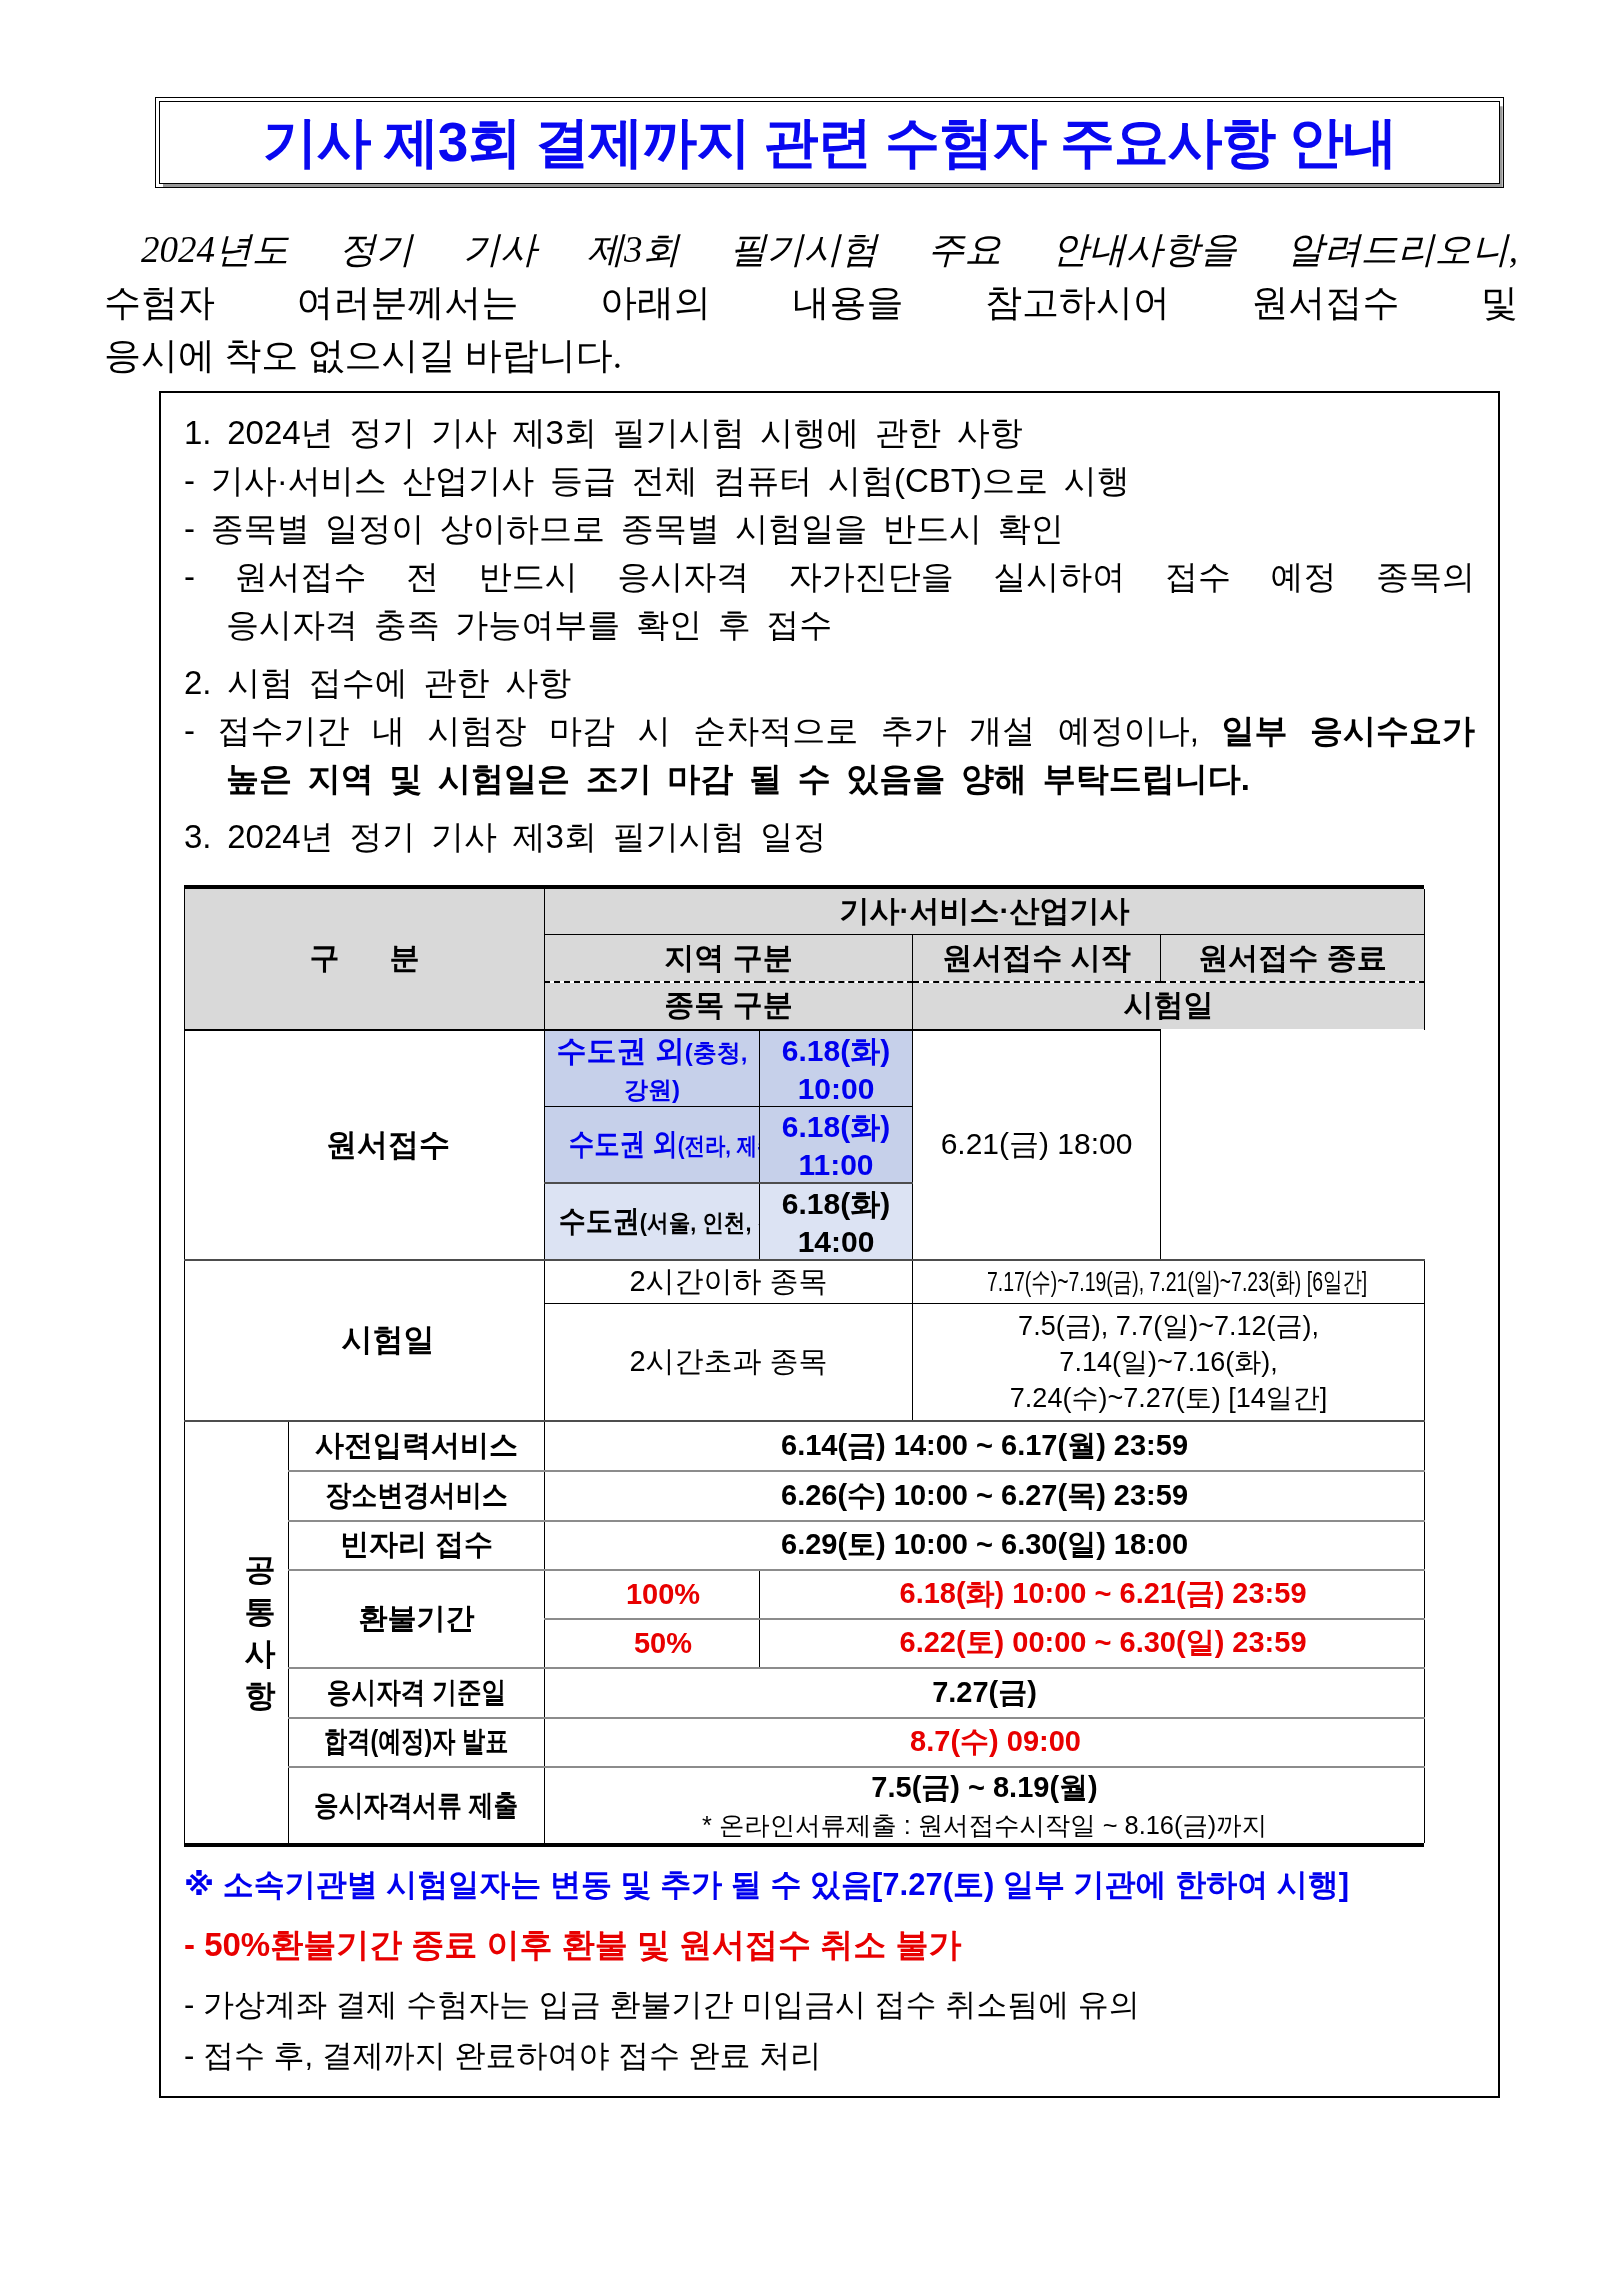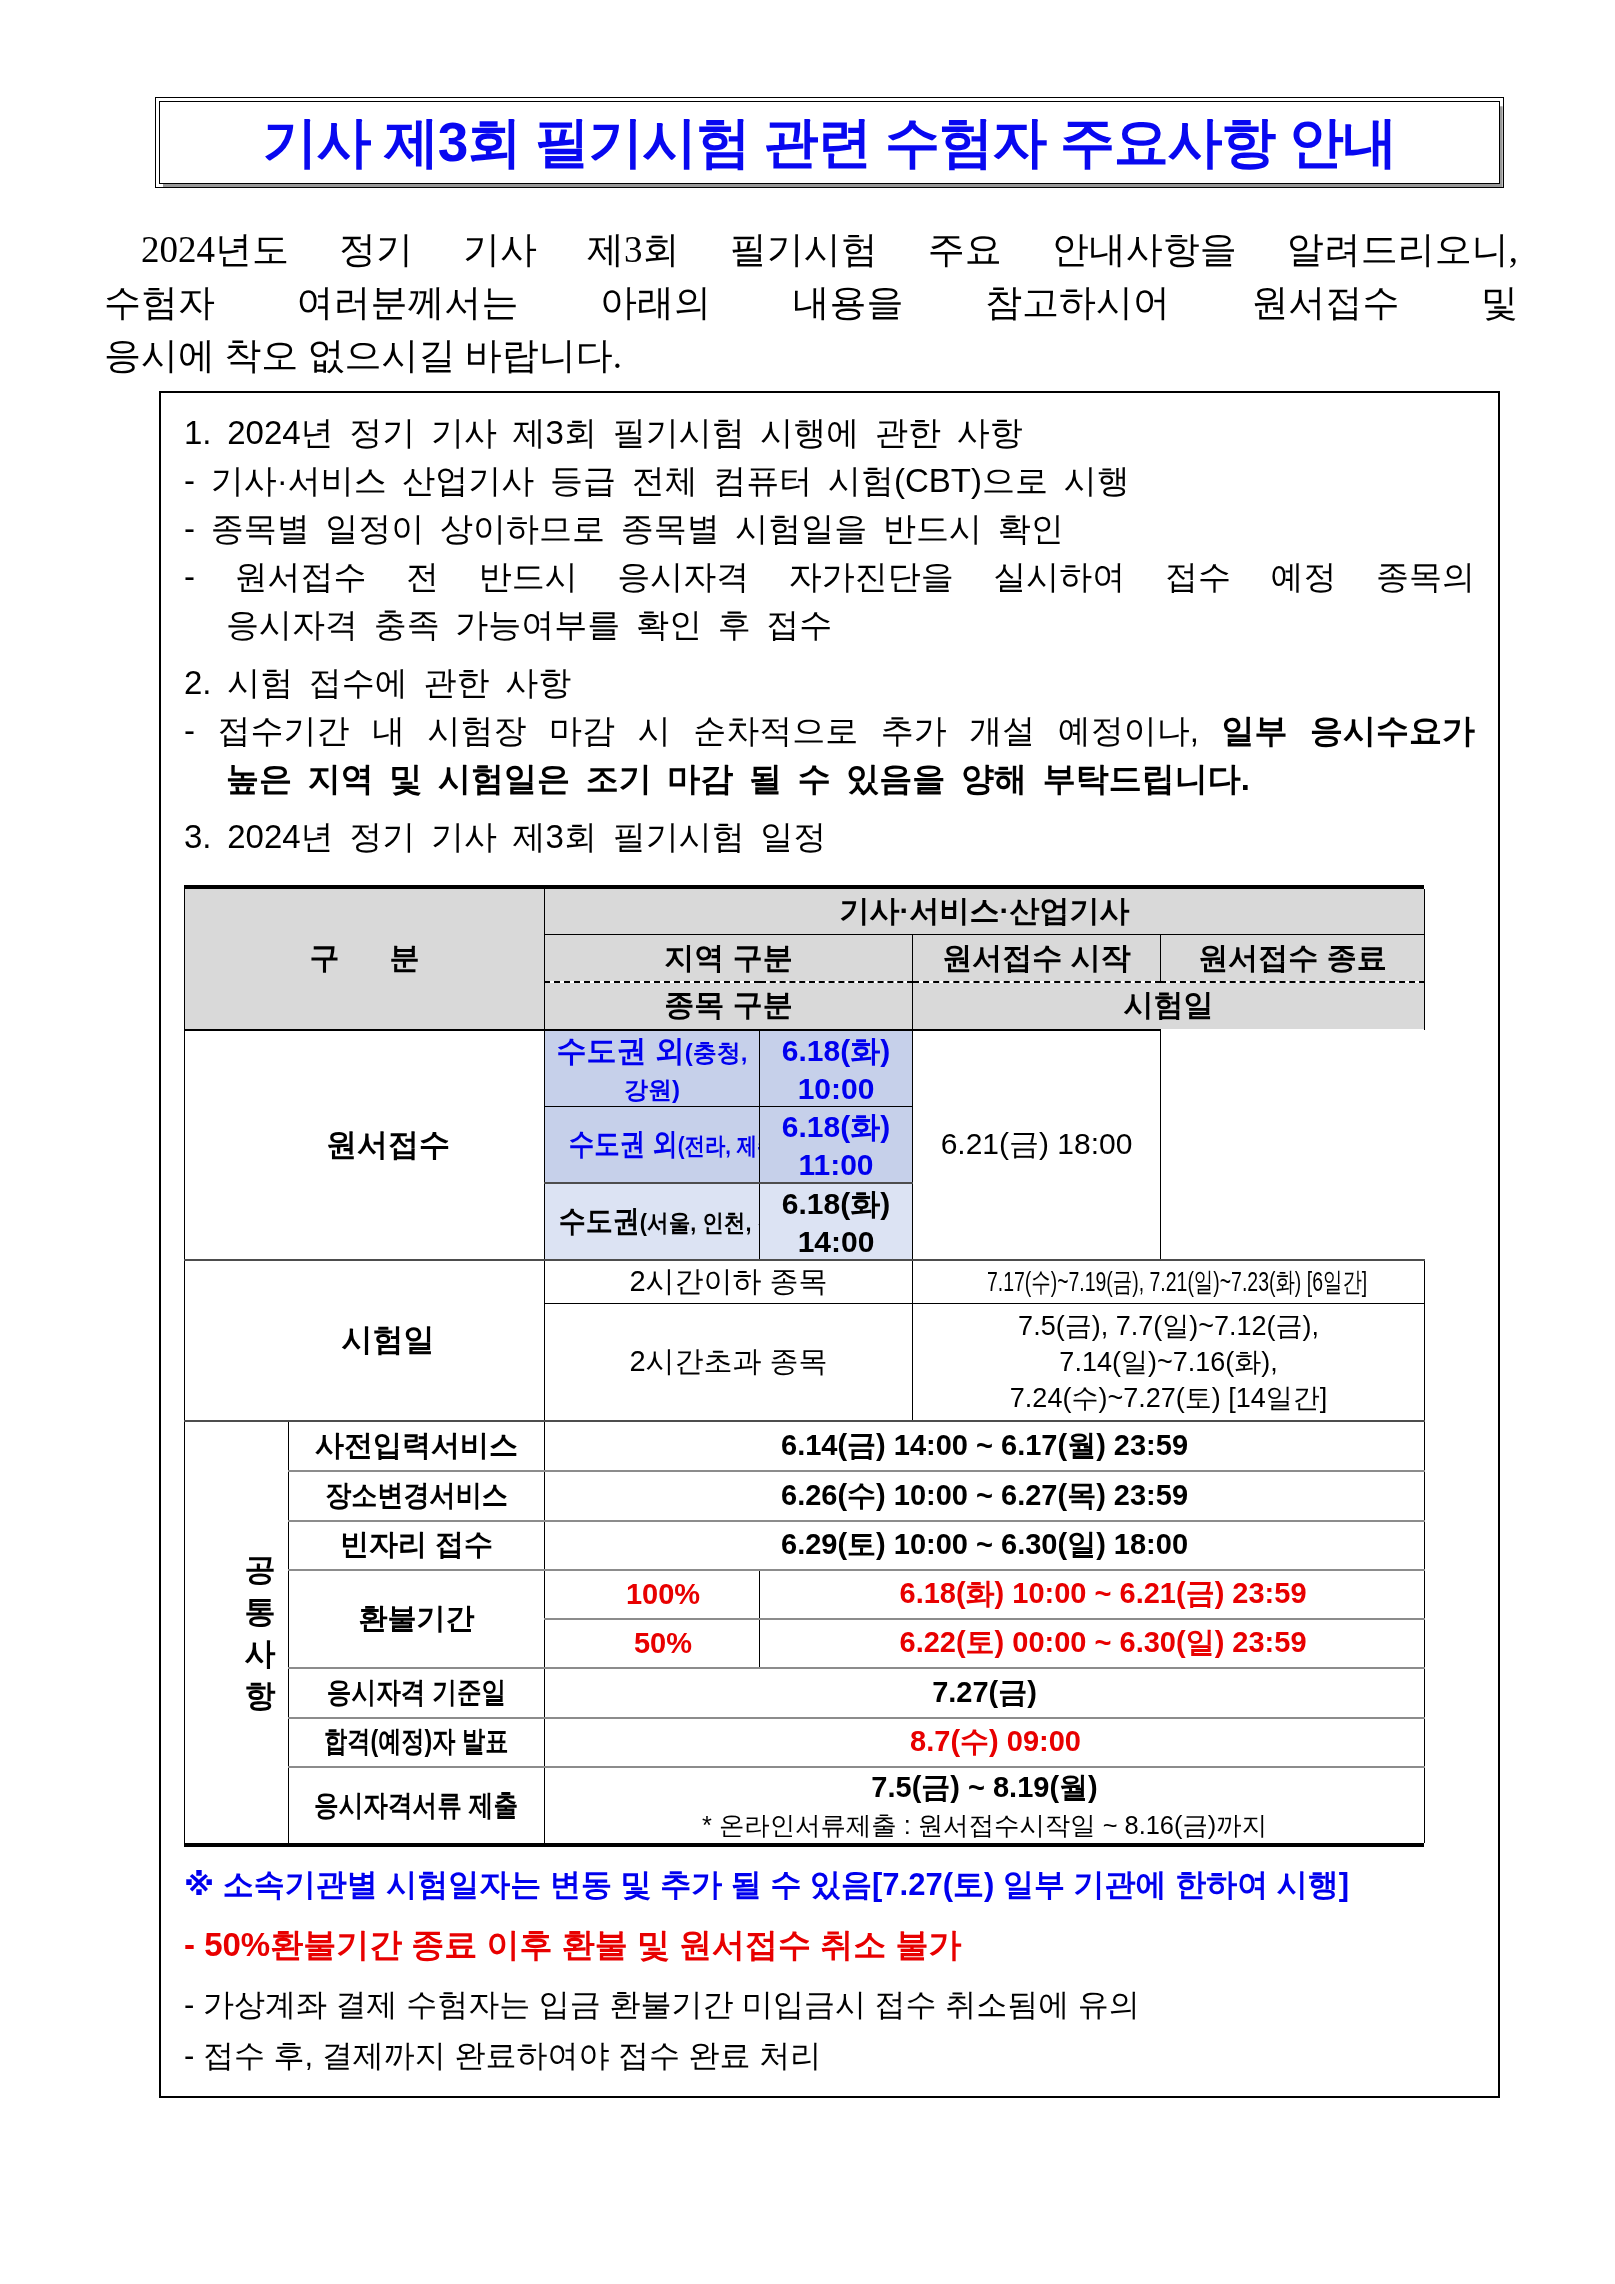--- a/index.html
+++ b/index.html
@@ -33,21 +33,21 @@
   }
 
   
   .intro{
     margin-top:39px;width:1414px;
     font-family:"Liberation Serif","DejaVu Serif",serif;
     font-size:37px;line-height:53px;
   }
   .jline{display:block;text-align:justify;text-align-last:justify;}
   .jline.last{text-align-last:left;}
-  .ind{text-indent:37px;}
+  .ind{text-indent:37px;font-style:italic;}
 
   
   .content-box{
     margin-left:55px;margin-top:9px;width:1341px;
     border:2px solid #000;
     padding:15.6px 23px 17px 23px;
   }
   .sec{font-size:33px;line-height:48px;word-spacing:6.5px;}
   .sec-heading{font-weight:normal;}
   .mt{margin-top:10.4px;}
@@ -112,21 +112,21 @@
   .note-red{color:var(--alert-red);font-weight:bold;font-size:33px;margin-top:13px;}
   .note-n4{margin-top:13px;}
   .note-n5{margin-top:3.9px;}
 </style>
 </head>
 <body>
 
 <div class="page">
 
   <div class="title-box">
-    <span class="title-text">기사 제3회 필기시험 관련 수험자 주요사항 안내</span>
+    <span class="title-text">기사 제3회 결제까지 관련 수험자 주요사항 안내</span>
   </div>
 
   <div class="intro">
     <span class="jline ind">2024년도 정기 기사 제3회 필기시험 주요 안내사항을 알려드리오니,</span>
     <span class="jline">수험자 여러분께서는 아래의 내용을 참고하시어 원서접수 및</span>
     <span class="jline last">응시에 착오 없으시길 바랍니다.</span>
   </div>
 
   <div class="content-box">
 

